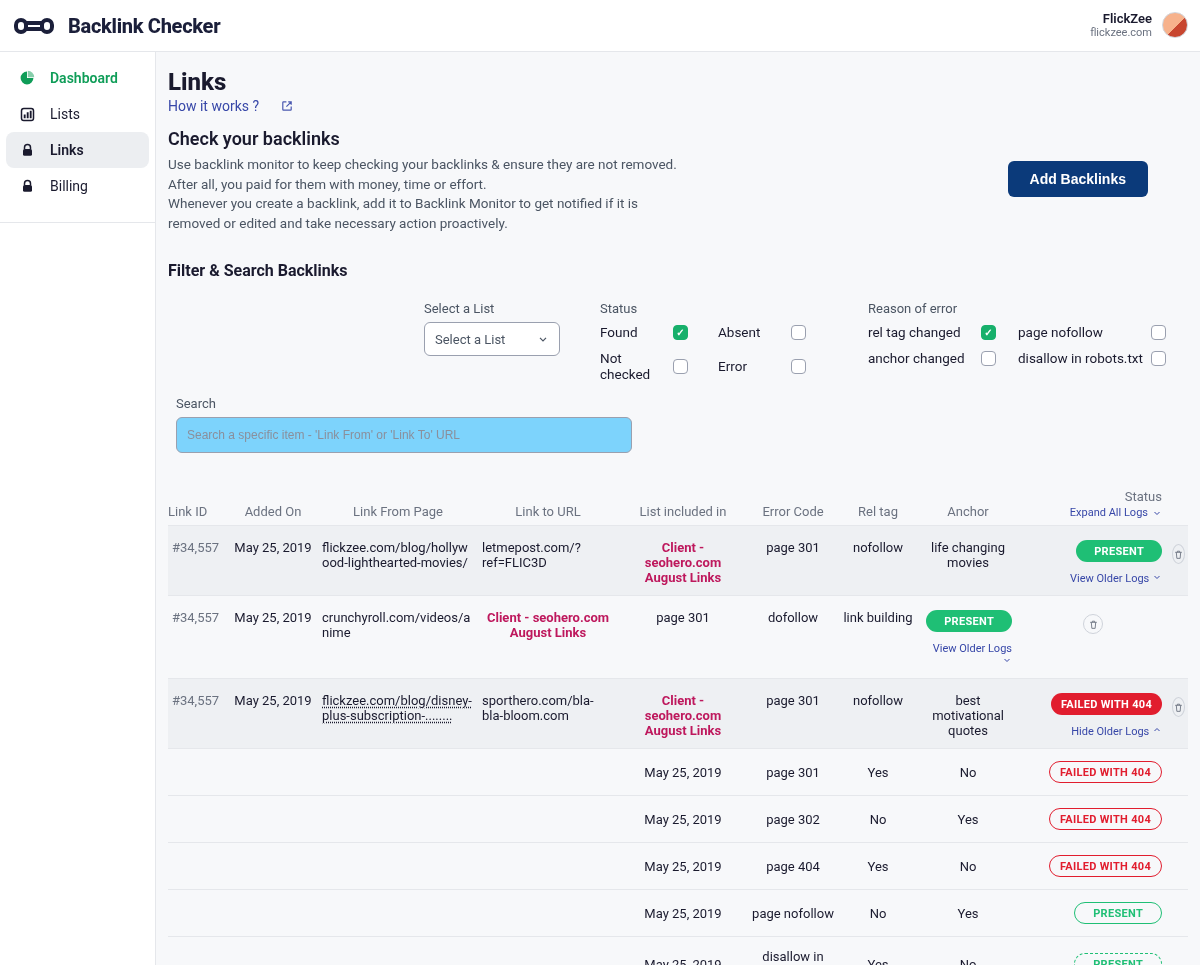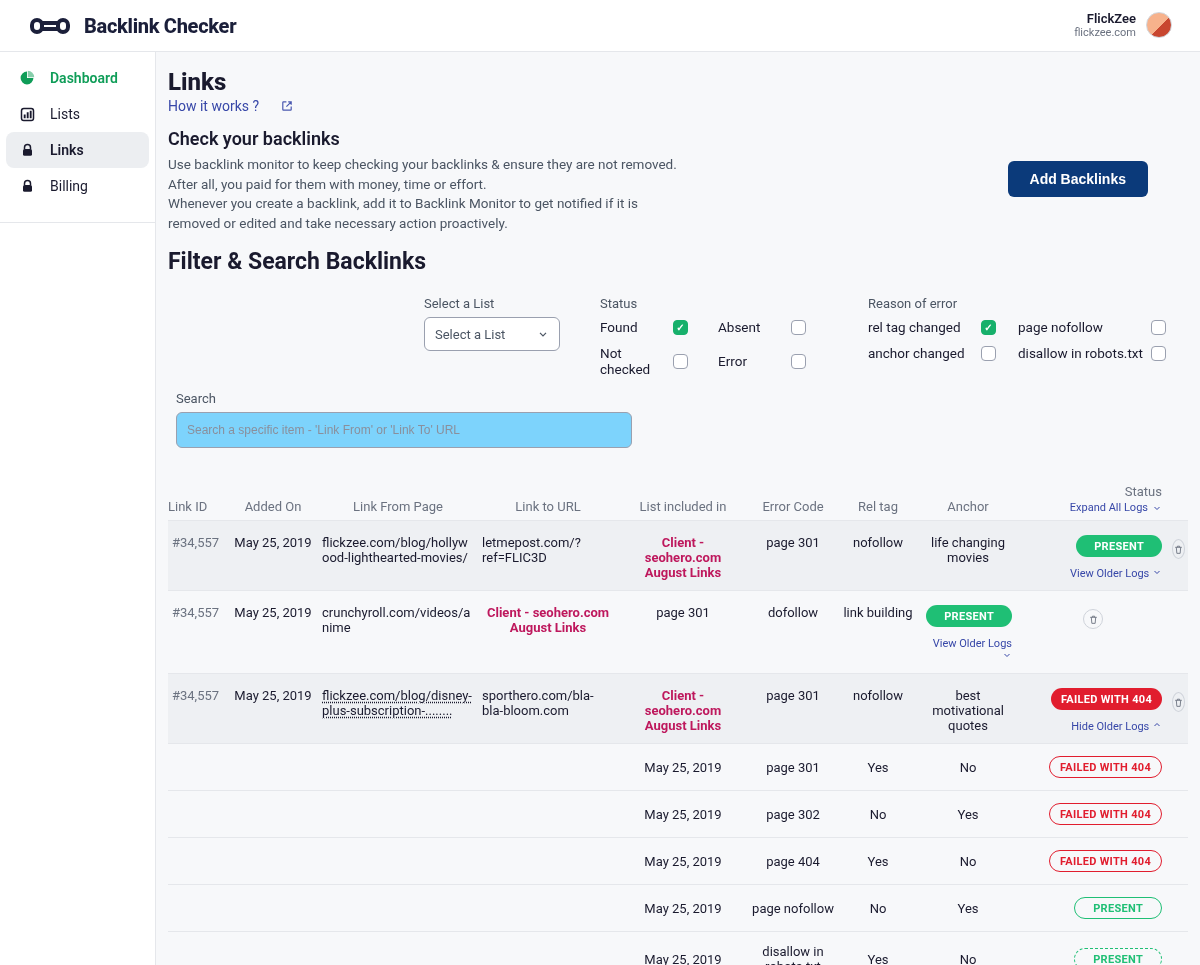--- a/index.html
+++ b/index.html
@@ -10,21 +10,21 @@
     font-size: 14px;
     width: 1200px;
   }
   
   .top-header {
     height: 52px;
     border-bottom: 1px solid #e5e7eb;
     display: flex;
     align-items: center;
     justify-content: space-between;
-    padding: 0 28px;
+    padding: 0 12px;
     background: #fff;
   }
   .brand { display: flex; align-items: center; gap: 12px; }
   .logo {
     width: 44px; height: 26px;
     display: flex; align-items: center; justify-content: center;
   }
   .brand-name { font-size: 20px; font-weight: 800; color: #1b1f3a; letter-spacing: -0.3px;}
   .user-block { display: flex; align-items: center; gap: 10px; text-align: right;}
   .user-text { display:flex; flex-direction:column; align-items:flex-end; line-height:1.1;}
@@ -68,21 +68,21 @@
   .how-link svg{opacity:.9;}
   .sub-title { font-size:18px; font-weight:600; margin-top:14px; }
   .intro-row { display:flex; align-items:flex-start; justify-content:space-between; gap:40px; margin-top:6px;}
   .intro-text { font-size:13.5px; color:#4b5563; max-width: 520px; line-height:1.45;}
   .add-btn {
     background:#0b3a7a; color:#fff; border:none;
     padding: 10px 22px; border-radius:6px; font-size:14px; font-weight:600;
     cursor:pointer; margin-right:40px; margin-top:6px;
   }
 
-  .filter-title { font-size:23px; font-weight:700; margin-top:15px; }
+  .filter-title { font-size:16px; font-weight:700; margin-top:28px; }
   .filter-area { display:flex; gap:40px; margin-top:21px; align-items:flex-start; padding-left:8px;justify-content:flex-end;}
 
   .filter-col .lbl { font-size:13px; color:#4b5563; }
   .select-box {
     margin-top:6px; width:136px; height:34px; border:1px solid #9aa0af; border-radius:6px;
     display:flex; align-items:center; justify-content:space-between; padding:0 10px;
     font-size:13px; color:#4b5563; cursor:pointer; background:#fff;
   }
 
   .status-grid, .reason-grid { display:grid; grid-template-rows:auto auto; row-gap:10px; }

